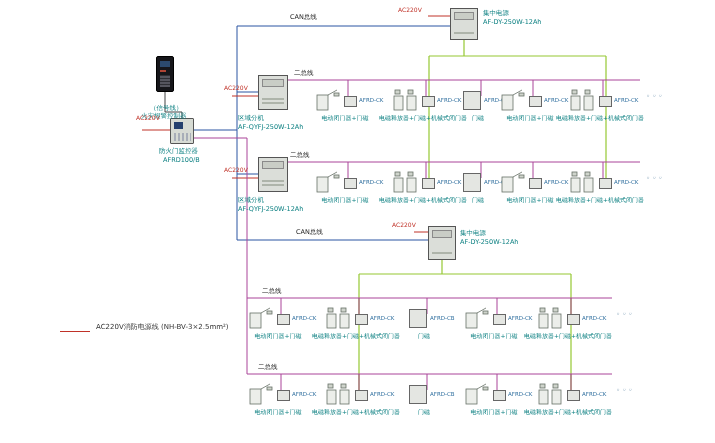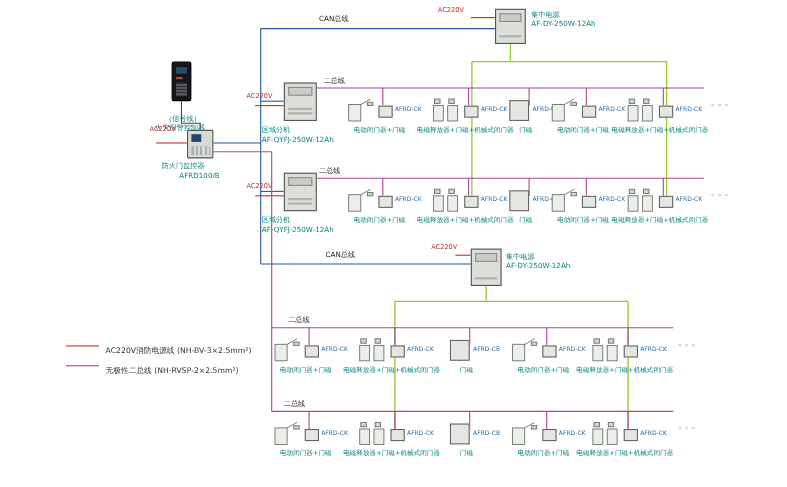--- a/index.html
+++ b/index.html
@@ -34,21 +34,21 @@
   .door-icon .cap{fill:#cfd4cc}
   .door-icon line{stroke:#667066;stroke-width:.8}
   .module-box{position:absolute;left:31px;top:8px;width:13px;height:11px;background:#e4e6e2;border:1px solid #666}
   .module-label{position:absolute;left:46px;top:9px;font-size:5.5px;color:#2e6e9e;white-space:nowrap}
   .group-label{position:absolute;left:-18px;top:26px;width:100px;text-align:center;font-size:6px;color:#0a7f80;white-space:nowrap}
   .type-magnet .module-box{left:17px;top:3px;width:18px;height:19px}
   .type-magnet .module-label{left:38px;top:9px}
   .type-closer .icon-release{display:none}
   .type-release .icon-closer{display:none}
   #legend{position:absolute;left:60px;top:314px}
-  .legend-row{display:flex;align-items:flex-start;height:18px}
+  .legend-row{display:flex;align-items:flex-end;height:18px}
   .swatch{width:30px;border-top:1.6px solid;margin-right:6px}
   .legend-label{font-size:7px;color:#333;white-space:nowrap}
 </style>
 </head>
 <body>
 
 <div id="canvas">
 
   <svg id="wires" width="715" height="443">
 
@@ -446,21 +446,21 @@
   </div>
   <div class="cabinet" style="left:428px;top:226px;width:28px;height:34px">
     <div class="panel"></div>
     <div class="slot s1"></div>
   </div>
 
   <div class="lbl" style="left:141px;top:112px">火灾报警控制器</div>
   <div class="lbl" style="left:150px;top:104px">（信号线）</div>
 
   <div class="lbl-red" style="left:136px;top:114px">AC220V</div>
-  <div class="lbl" style="left:147px;top:147px">防火门监控器</div>
+  <div class="lbl" style="left:159px;top:147px">防火门监控器</div>
   <div class="lbl" style="left:163px;top:156px">AFRD100/B</div>
 
   <div class="lbl-red" style="left:224px;top:84px">AC220V</div>
   <div class="lbl" style="left:238px;top:114px">区域分机</div>
   <div class="lbl" style="left:238px;top:123px">AF-QYFJ-250W-12Ah</div>
 
   <div class="lbl-red" style="left:224px;top:166px">AC220V</div>
   <div class="lbl" style="left:238px;top:196px">区域分机</div>
   <div class="lbl" style="left:238px;top:205px">AF-QYFJ-250W-12Ah</div>
 
@@ -482,19 +482,15 @@
   <div class="dots" style="left:646px;top:92px">◦◦◦</div>
   <div class="dots" style="left:646px;top:174px">◦◦◦</div>
   <div class="dots" style="left:616px;top:310px">◦◦◦</div>
   <div class="dots" style="left:616px;top:386px">◦◦◦</div>
 
   <div id="legend">
     <div class="legend-row">
       <span class="swatch" style="border-top-color:#c03228"></span>
       <span class="legend-label">AC220V消防电源线 (NH-BV-3×2.5mm²)</span>
     </div>
-    <div class="legend-row">
-      <span class="swatch" style="border-top-color:#aa4499"></span>
-      <span class="legend-label">无极性二总线 (NH-RVSP-2×2.5mm²)</span>
-    </div>
   </div>
 
 </div>
 
 </body></html>

